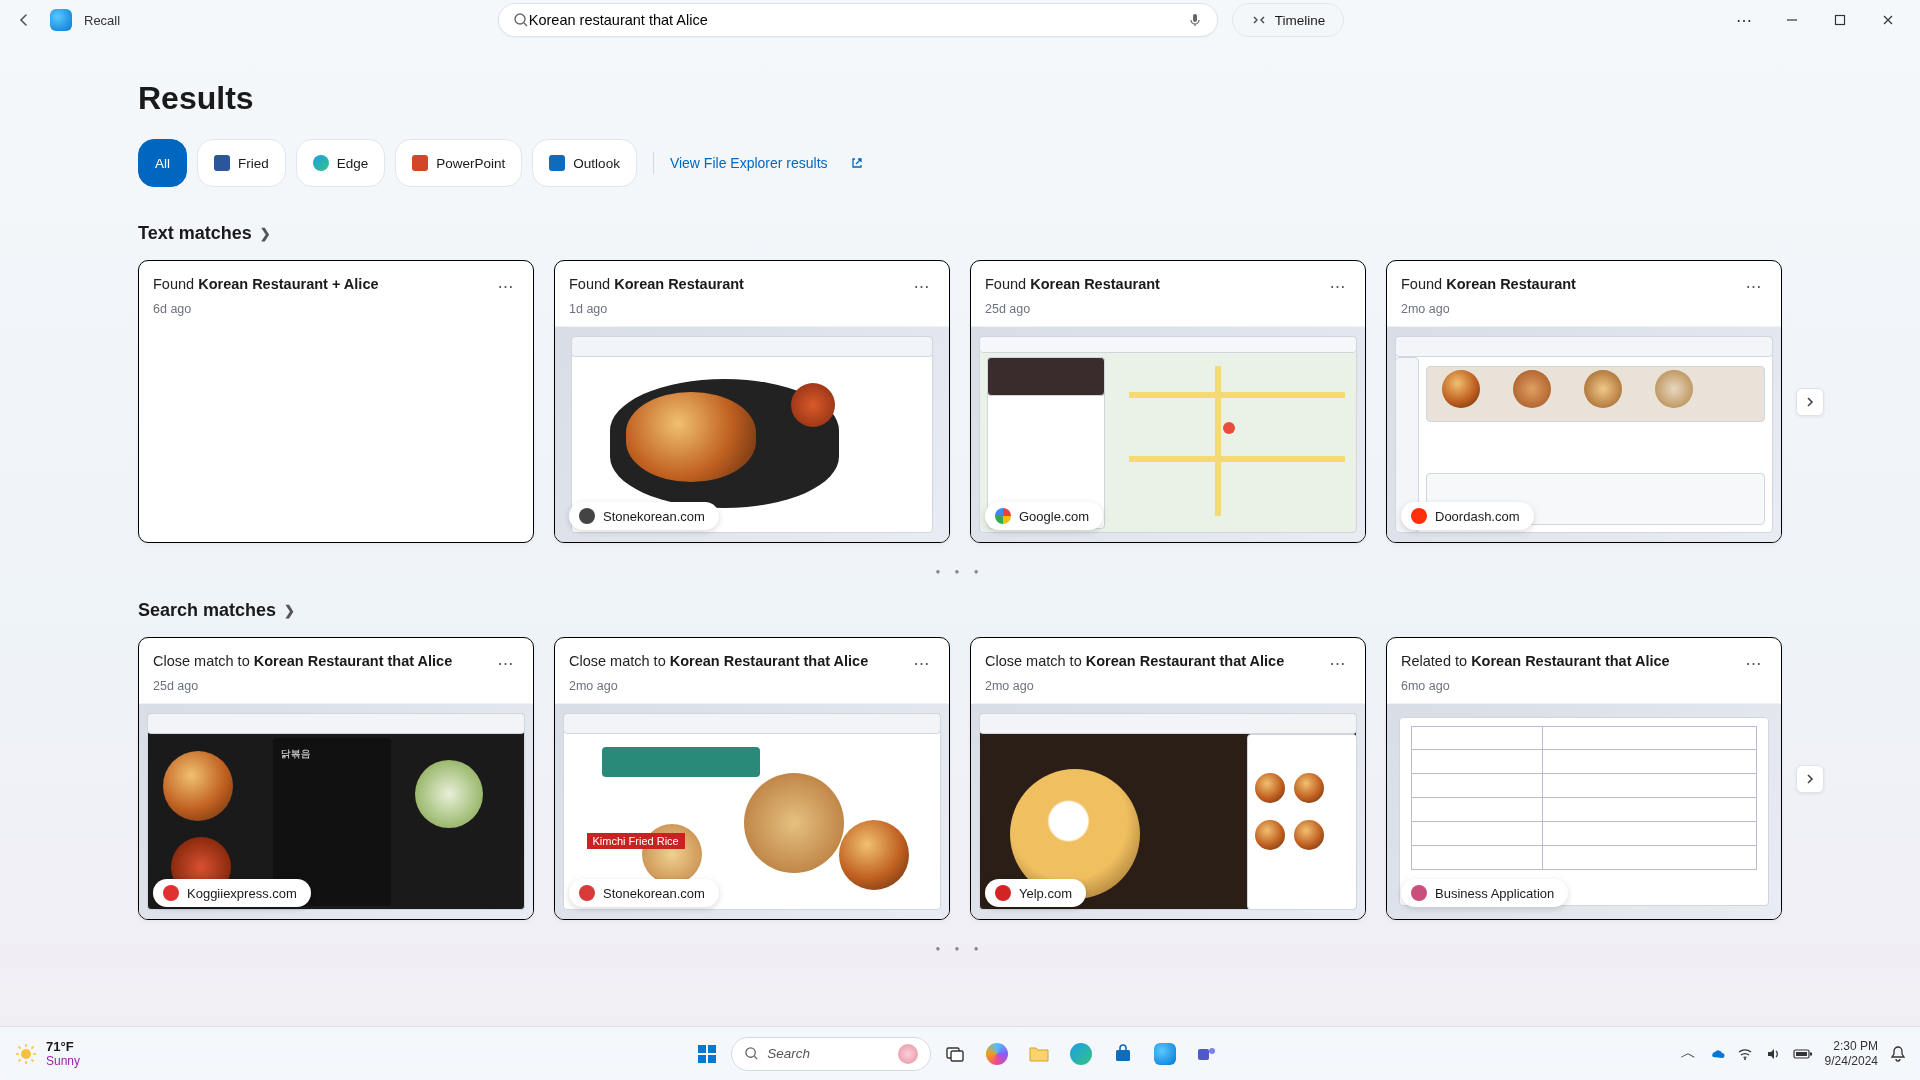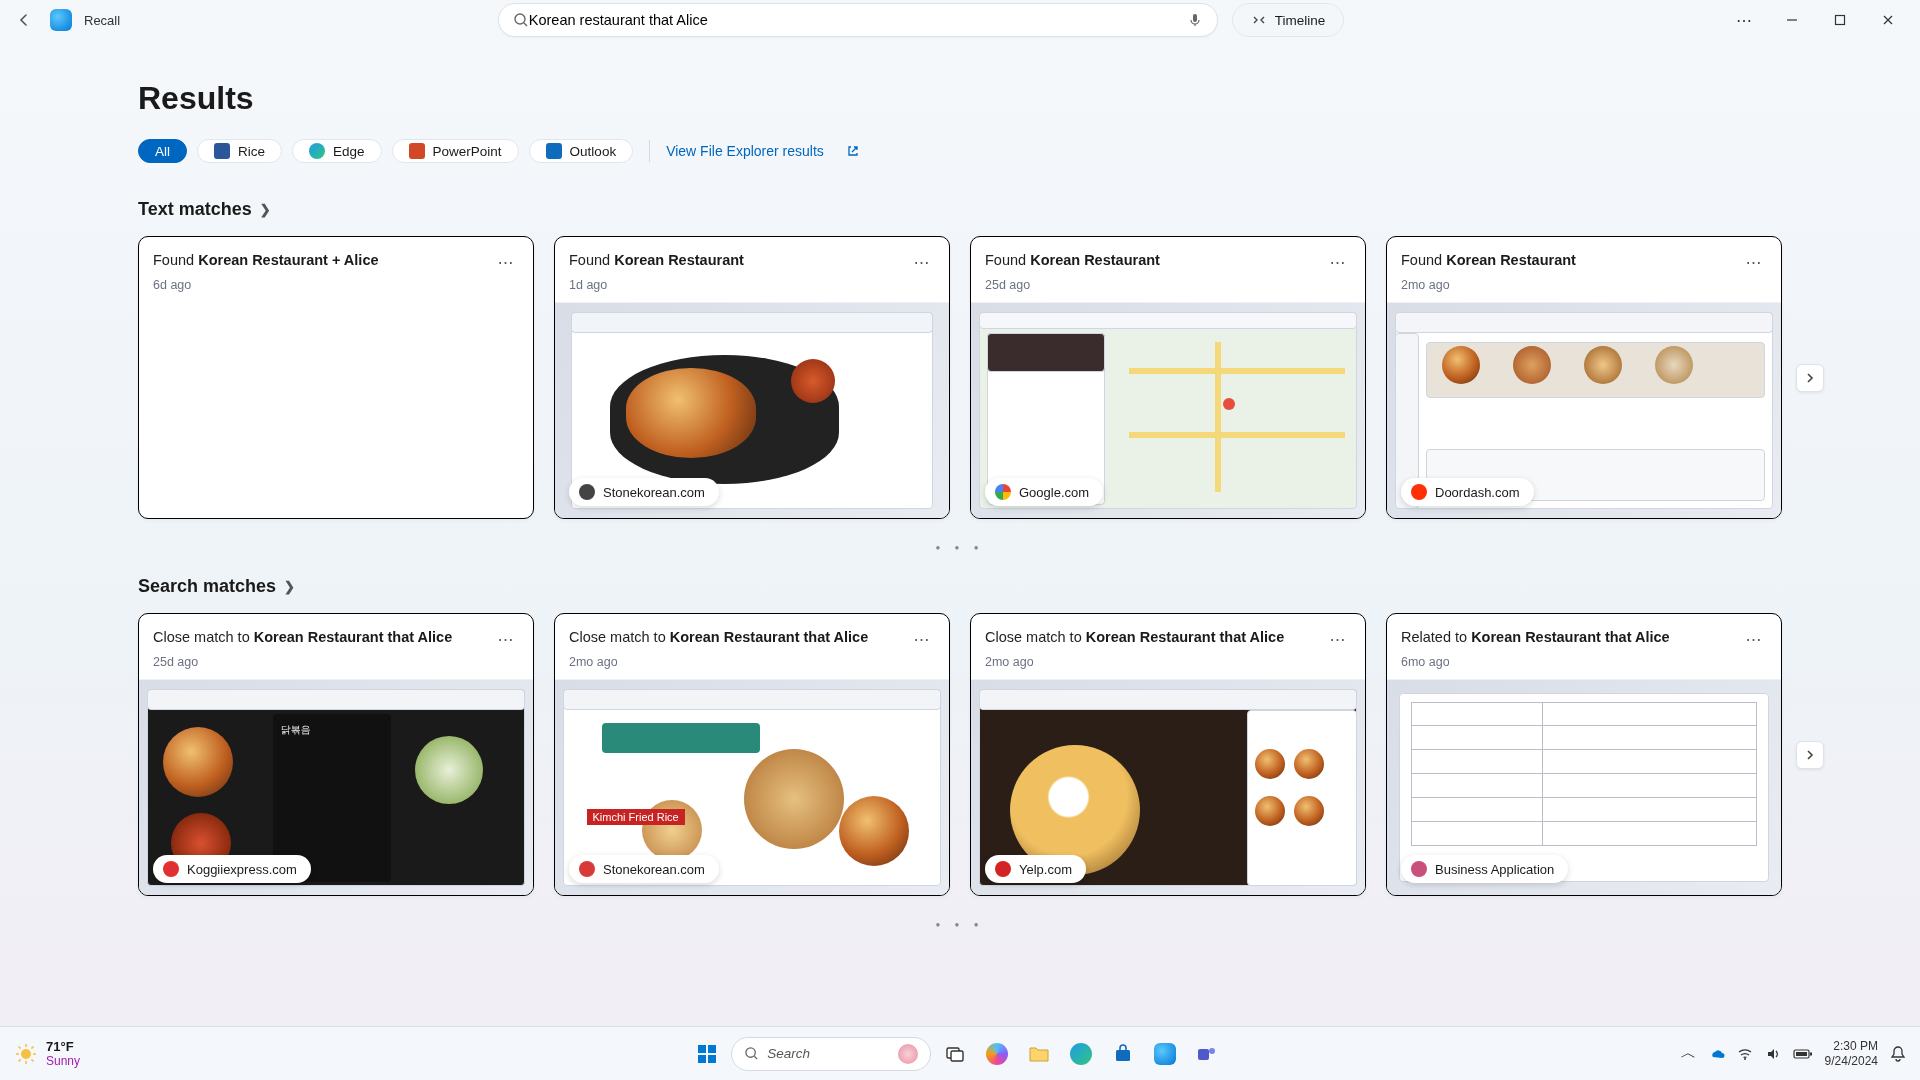--- a/index.html
+++ b/index.html
@@ -35,21 +35,21 @@
   font-size: 13.5px; cursor: pointer;
 }
 .winbtn { width: 44px; height: 30px; display: flex; align-items: center; justify-content: center; cursor: pointer; color: #333; }
 
 
 .content { padding: 40px 138px 0 138px; }
 .page-title { font-size: 32px; font-weight: 600; margin-bottom: 22px; }
 
 .filters { display: flex; align-items: center; gap: 10px; margin-bottom: 36px; }
 .chip {
-  height: 24px; padding: 0 16px; border-radius: 16px; border: 1px solid #e1e6ee;
+  height: 48px; padding: 0 16px; border-radius: 16px; border: 1px solid #e1e6ee;
   background: #fff; display: flex; align-items: center; gap: 8px; font-size: 13.5px;
   cursor: pointer;
 }
 .chip.active { background: #0067c0; color: #fff; border-color: #0067c0; }
 .chip-icon { width: 16px; height: 16px; border-radius: 3px; }
 .sep { width: 1px; height: 22px; background: #d4dae3; margin: 0 6px; }
 .link { color: #0067c0; font-size: 14px; cursor: pointer; display: flex; align-items: center; gap: 22px; }
 
 .section-head {
   display: flex; align-items: center; gap: 8px; margin-bottom: 16px;
@@ -170,21 +170,21 @@
 
 <div class="content">
   <div class="page-title">Results</div>
 
   <div class="filters">
     <div class="chip active">
         <span>All</span>
       </div>
     <div class="chip">
         <span class="chip-icon" style="background:#2b579a"></span>
-        <span>Rice</span>
+        <span>Fried</span>
       </div>
     <div class="chip">
         <span class="chip-icon" style="background:linear-gradient(135deg,#1e9de7,#33c481);border-radius:50%"></span>
         <span>Edge</span>
       </div>
     <div class="chip">
         <span class="chip-icon" style="background:#d24726"></span>
         <span>PowerPoint</span>
       </div>
     <div class="chip">

